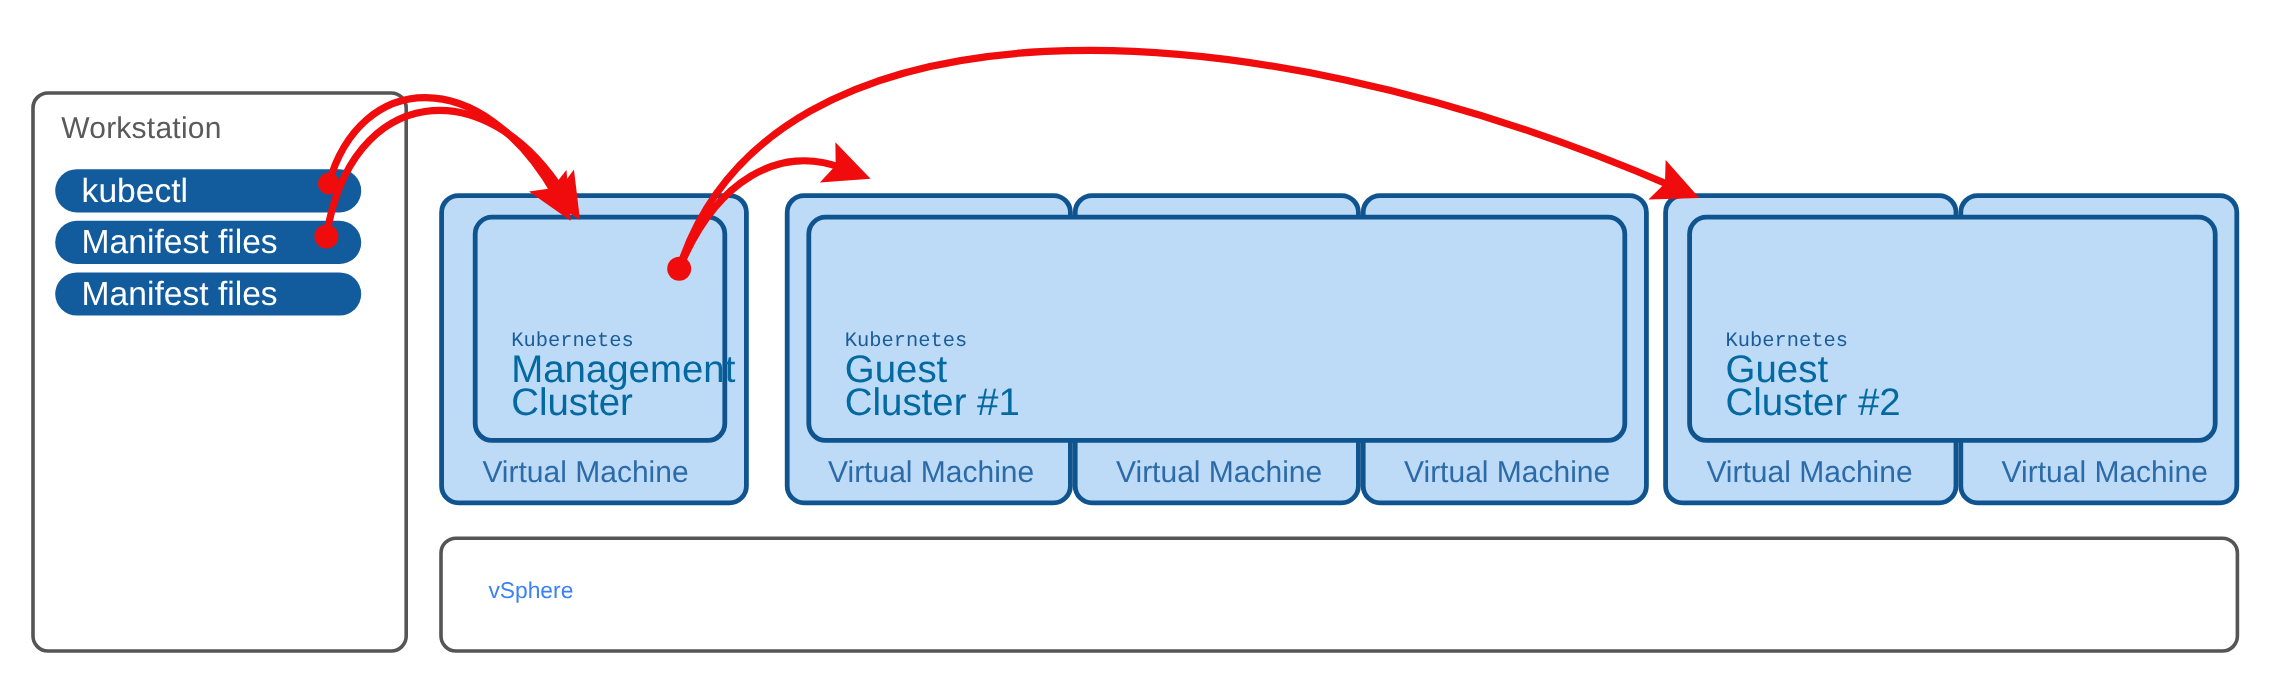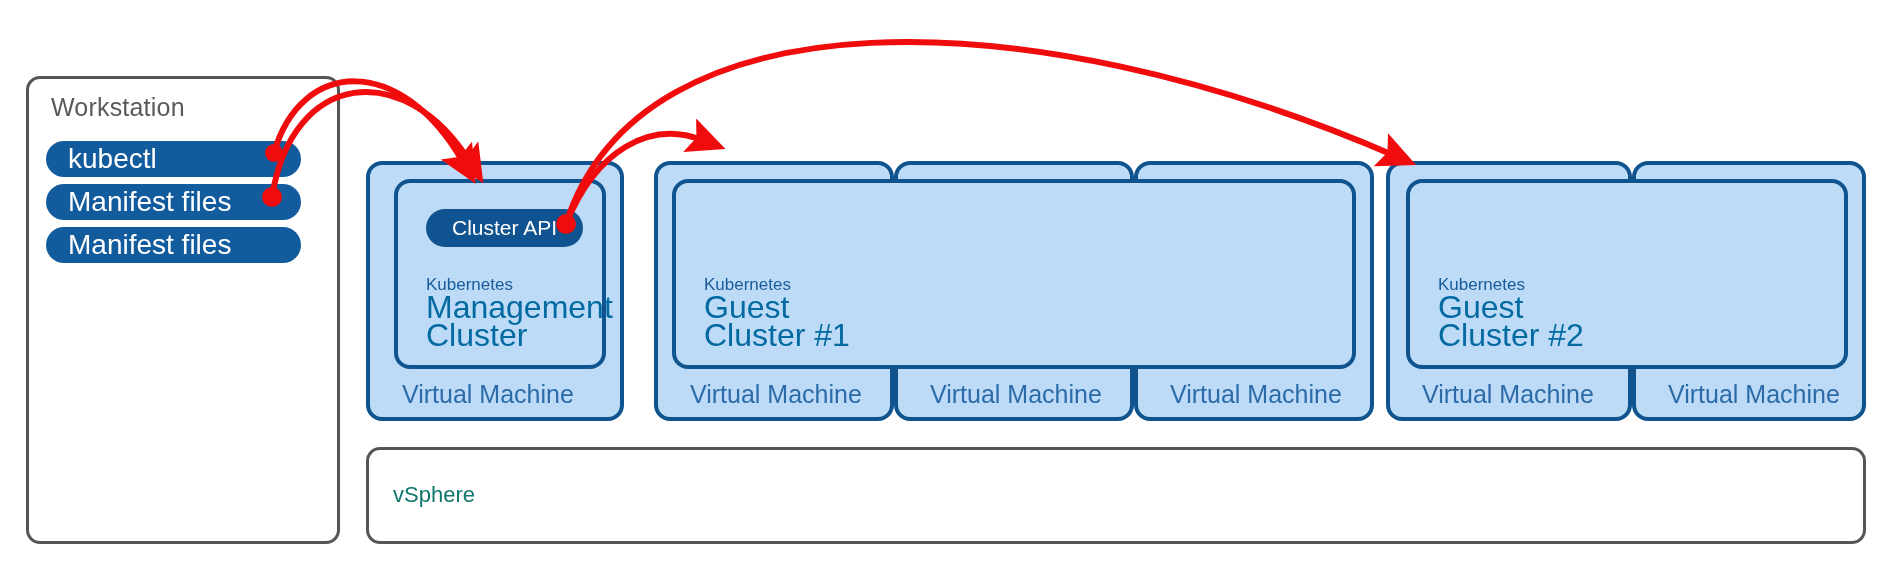--- a/index.html
+++ b/index.html
@@ -92,20 +92,21 @@
     top: 179px;
     height: 190px;
   }
   .cluster-kind {
     position: absolute;
     left: 28px;
     font-size: 17px;
     color: #1A5C99;
     white-space: nowrap;
     top: 92px;
+    font-family: Liberation Mono, monospace;
   }
   .cluster-name {
     position: absolute;
     left: 28px;
     top: 110px;
     font-size: 32px;
     line-height: 28px;
     color: #0369a1;
     white-space: pre-line;
   }
@@ -130,24 +131,24 @@
     top: 447px;
     width: 1500px;
     height: 97px;
     border: 3px solid #555555;
     border-radius: 14px;
     background: #ffffff;
     box-sizing: border-box;
   }
   .vsphere-title {
     position: absolute;
-    left: 24px;
+    left: 38px;
     top: 32px;
-    font-size: 22px;
-    color: #0f766e;
+    font-size: 19px;
+    color: #3b82f6;
     white-space: nowrap;
   }
 
   
   #arrows {
     position: absolute;
     inset: 0;
     width: 1891px;
     height: 568px;
     pointer-events: none;
@@ -179,21 +180,20 @@
     <div class="vm-label">Virtual Machine</div>
   </div>
   <div class="vm" style="left:1386px; width:246px;">
     <div class="vm-label">Virtual Machine</div>
   </div>
   <div class="vm" style="left:1632px; width:234px;">
     <div class="vm-label">Virtual Machine</div>
   </div>
 
   <div class="cluster" style="left:394px; width:212px;">
-    <div class="cluster-api-pill">Cluster API</div>
     <div class="cluster-kind">Kubernetes</div>
     <div class="cluster-name">Management
 Cluster</div>
   </div>
 
   <div class="cluster" style="left:672px; width:684px;">
     <div class="cluster-kind">Kubernetes</div>
     <div class="cluster-name">Guest
 Cluster #1</div>
   </div>

